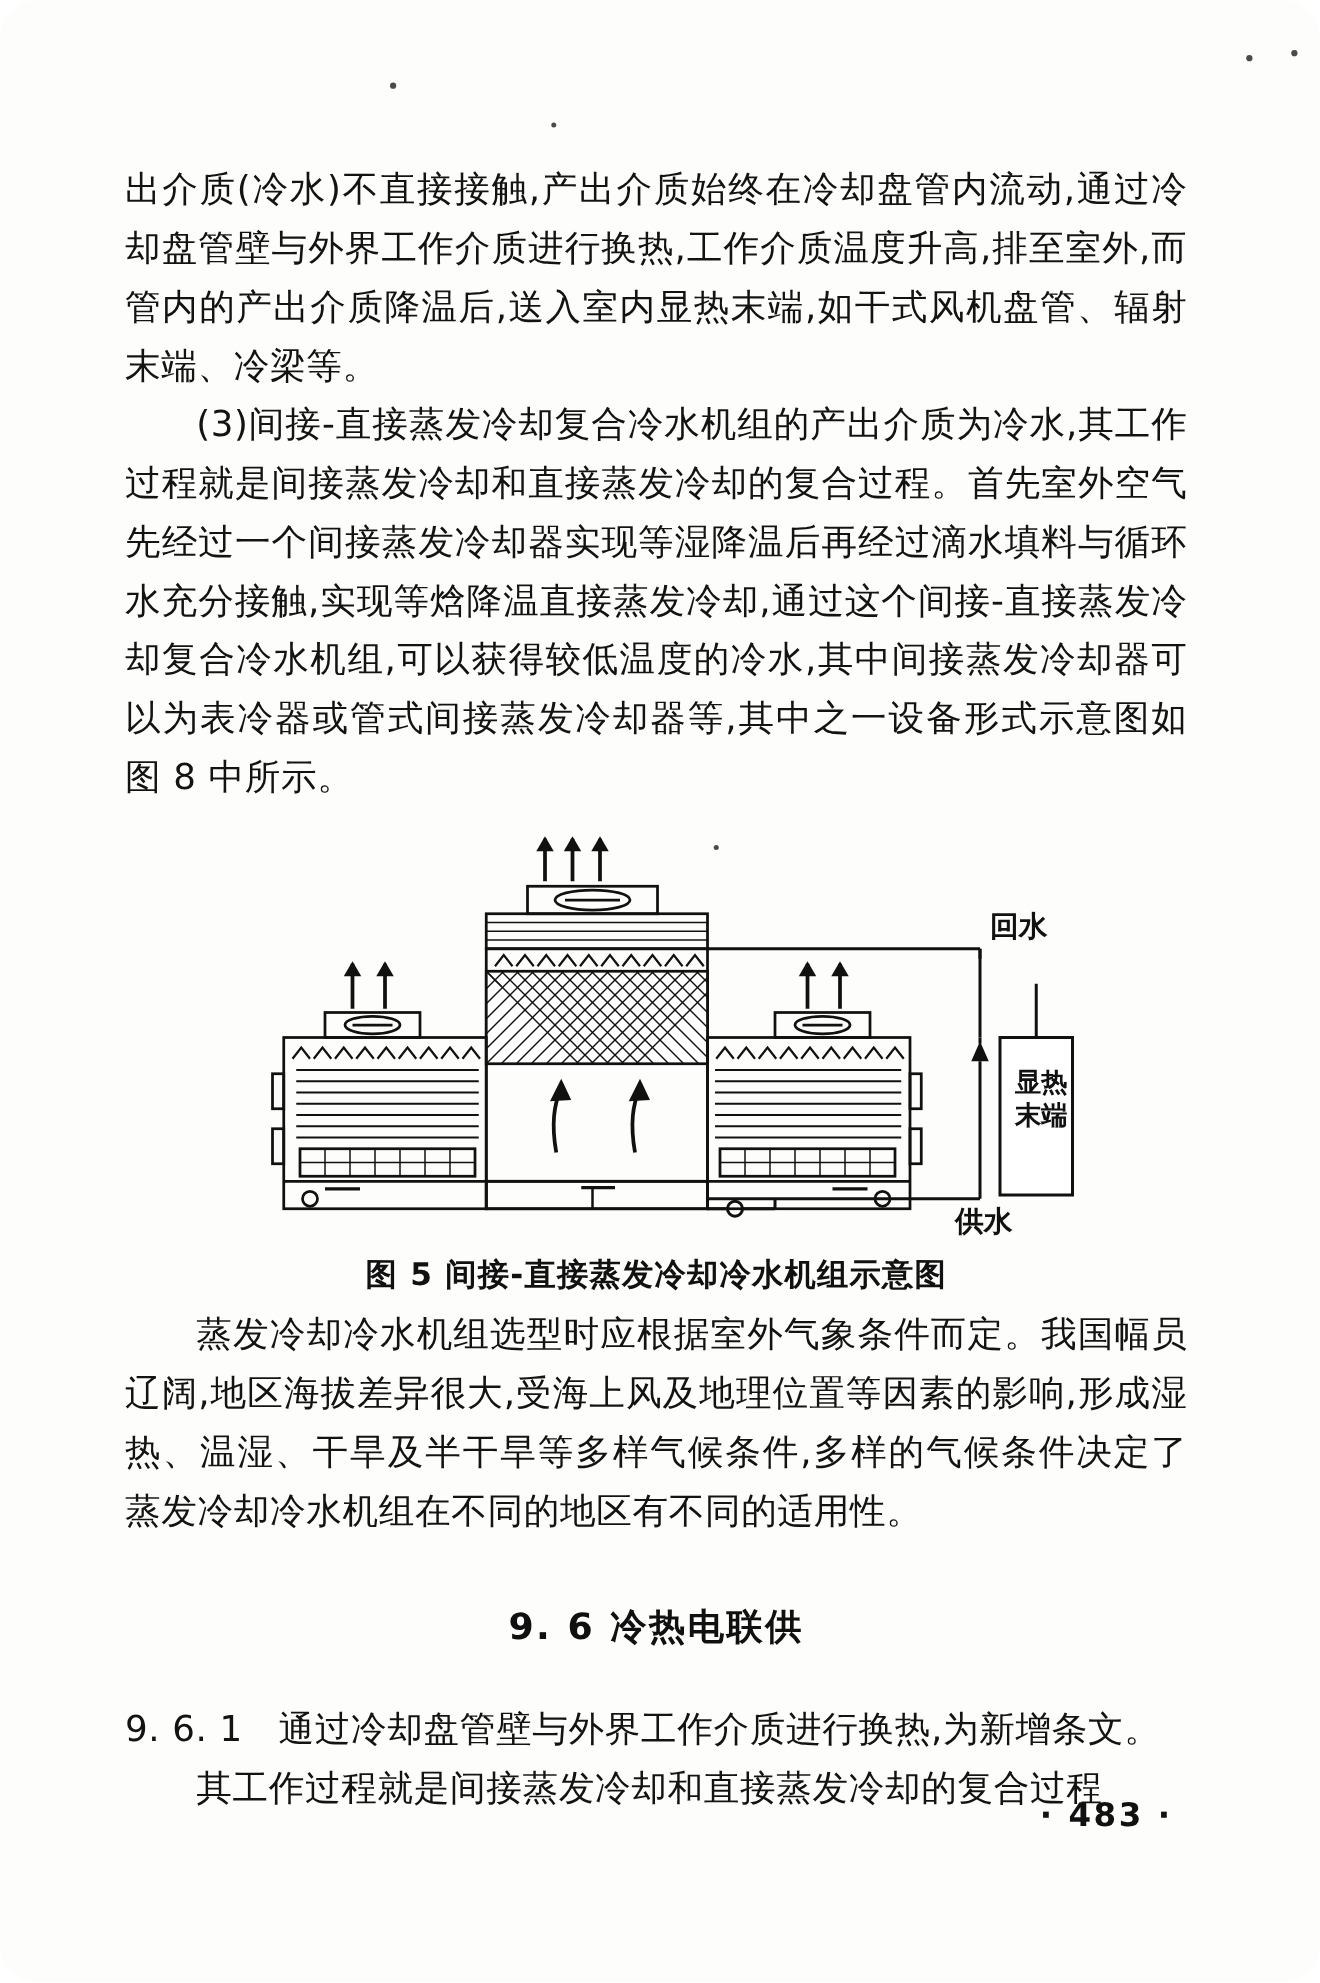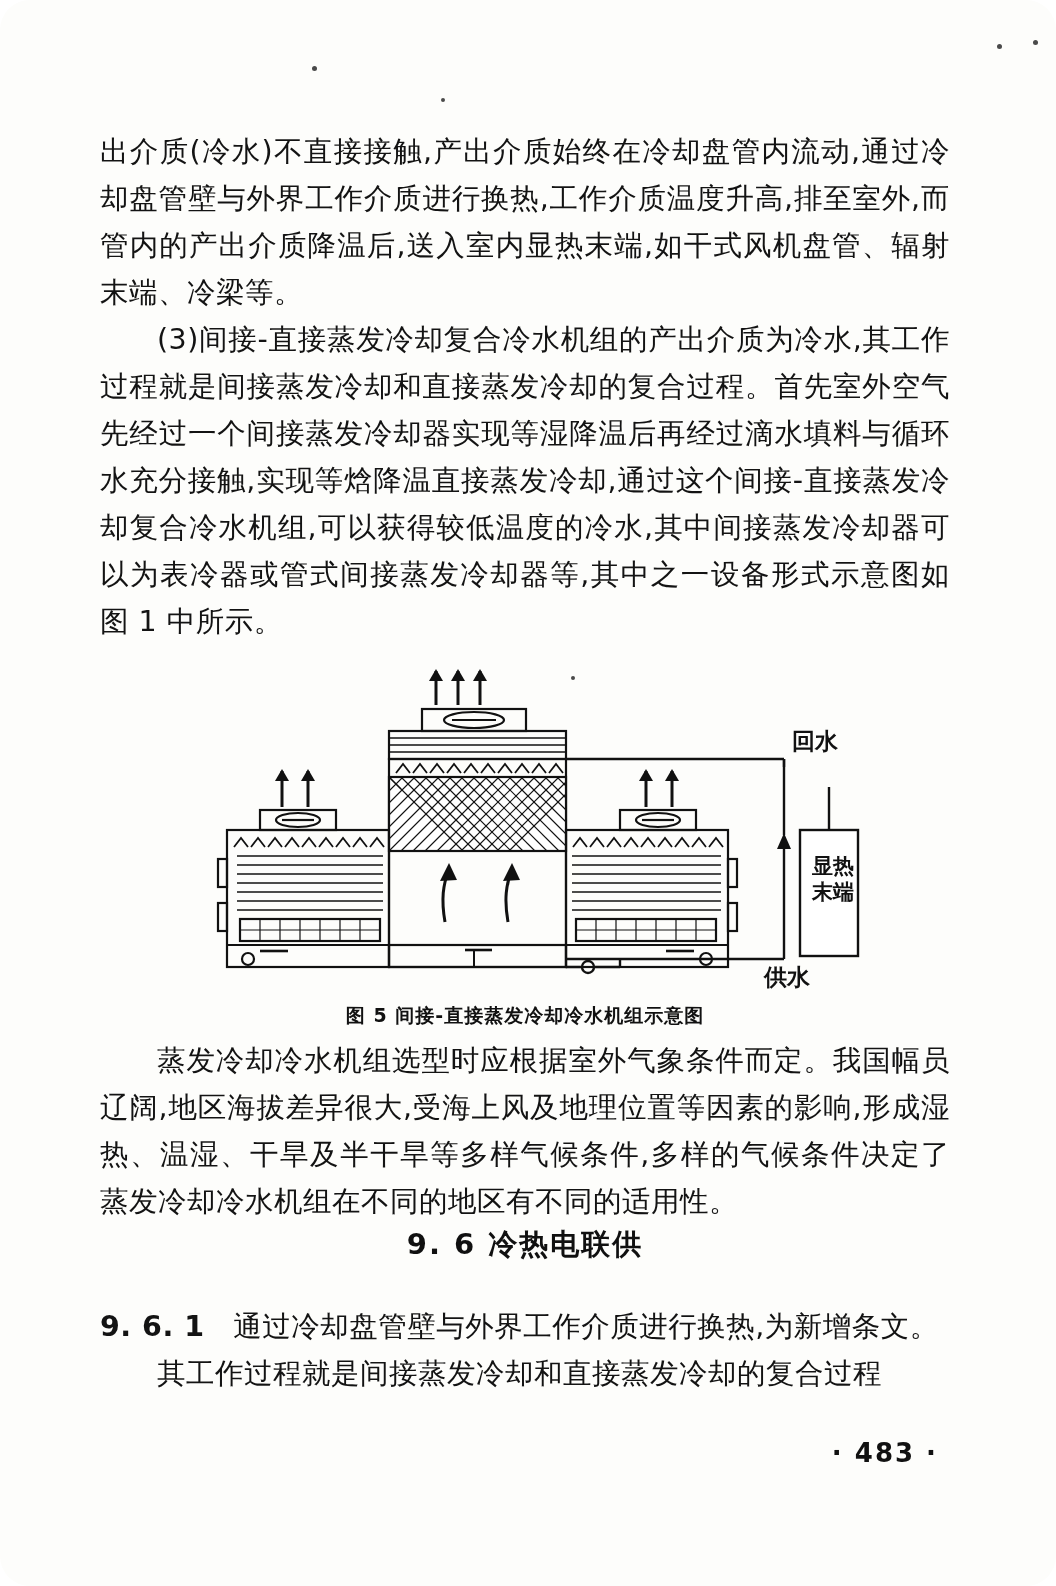--- a/index.html
+++ b/index.html
@@ -42,40 +42,41 @@
     text-indent: 57px;
   }
   .figure {
     position: relative;
     width: 850px;
     height: 330px;
     margin-top: 22px;
   }
   .figcaption {
     text-align: center;
-    font-size: 19px;
+    font-size: 25px;
     font-weight: bold;
     color: #111;
     letter-spacing: 1px;
     margin-top: 6px;
     font-family: "DejaVu Sans", sans-serif;
   }
   .section-head {
     text-align: center;
     font-size: 29px;
     font-weight: bold;
     letter-spacing: 2px;
+    margin-top: 50px;
     color: #101010;
     font-family: "DejaVu Sans", sans-serif;
   }
   .clause {
     margin-top: 38px;
   }
   .clause .num {
-    font-weight: bold;
+    font-weight: normal;
   }
   .pagenum {
     position: absolute;
     right: 118px;
     bottom: 118px;
     font-size: 26px;
     font-weight: bold;
     color: #111;
     letter-spacing: 2px;
     font-family: "DejaVu Sans", sans-serif;
@@ -94,21 +95,21 @@
   <div class="speck" style="left:312px; top:66px; width:5px; height:5px;"></div>
   <div class="speck" style="left:441px; top:98px; width:4px; height:4px;"></div>
   <div class="speck" style="left:997px; top:44px; width:5px; height:5px;"></div>
   <div class="speck" style="left:1033px; top:40px; width:5px; height:5px;"></div>
   <div class="speck" style="left:571px; top:676px; width:4px; height:4px;"></div>
 
   <div class="content">
 
     <p>出介质(冷水)不直接接触,产出介质始终在冷却盘管内流动,通过冷却盘管壁与外界工作介质进行换热,工作介质温度升高,排至室外,而管内的产出介质降温后,送入室内显热末端,如干式风机盘管、辐射末端、冷梁等。</p>
 
-    <p class="indent">(3)间接-直接蒸发冷却复合冷水机组的产出介质为冷水,其工作过程就是间接蒸发冷却和直接蒸发冷却的复合过程。首先室外空气先经过一个间接蒸发冷却器实现等湿降温后再经过滴水填料与循环水充分接触,实现等焓降温直接蒸发冷却,通过这个间接-直接蒸发冷却复合冷水机组,可以获得较低温度的冷水,其中间接蒸发冷却器可以为表冷器或管式间接蒸发冷却器等,其中之一设备形式示意图如图 1 中所示。</p>
+    <p class="indent">(3)间接-直接蒸发冷却复合冷水机组的产出介质为冷水,其工作过程就是间接蒸发冷却和直接蒸发冷却的复合过程。首先室外空气先经过一个间接蒸发冷却器实现等湿降温后再经过滴水填料与循环水充分接触,实现等焓降温直接蒸发冷却,通过这个间接-直接蒸发冷却复合冷水机组,可以获得较低温度的冷水,其中间接蒸发冷却器可以为表冷器或管式间接蒸发冷却器等,其中之一设备形式示意图如图 8 中所示。</p>
 
     <div class="figure">
       <svg viewBox="0 0 850 330" width="850" height="330">
         <g fill="none" stroke="#111" stroke-width="2.2">
 
           <g stroke-width="3">
             <line x1="336" y1="38" x2="336" y2="4"></line>
             <path d="M329,14 L336,2 L343,14" fill="#111" stroke="none"></path>
             <line x1="358" y1="38" x2="358" y2="4"></line>
             <path d="M351,14 L358,2 L365,14" fill="#111" stroke="none"></path>

